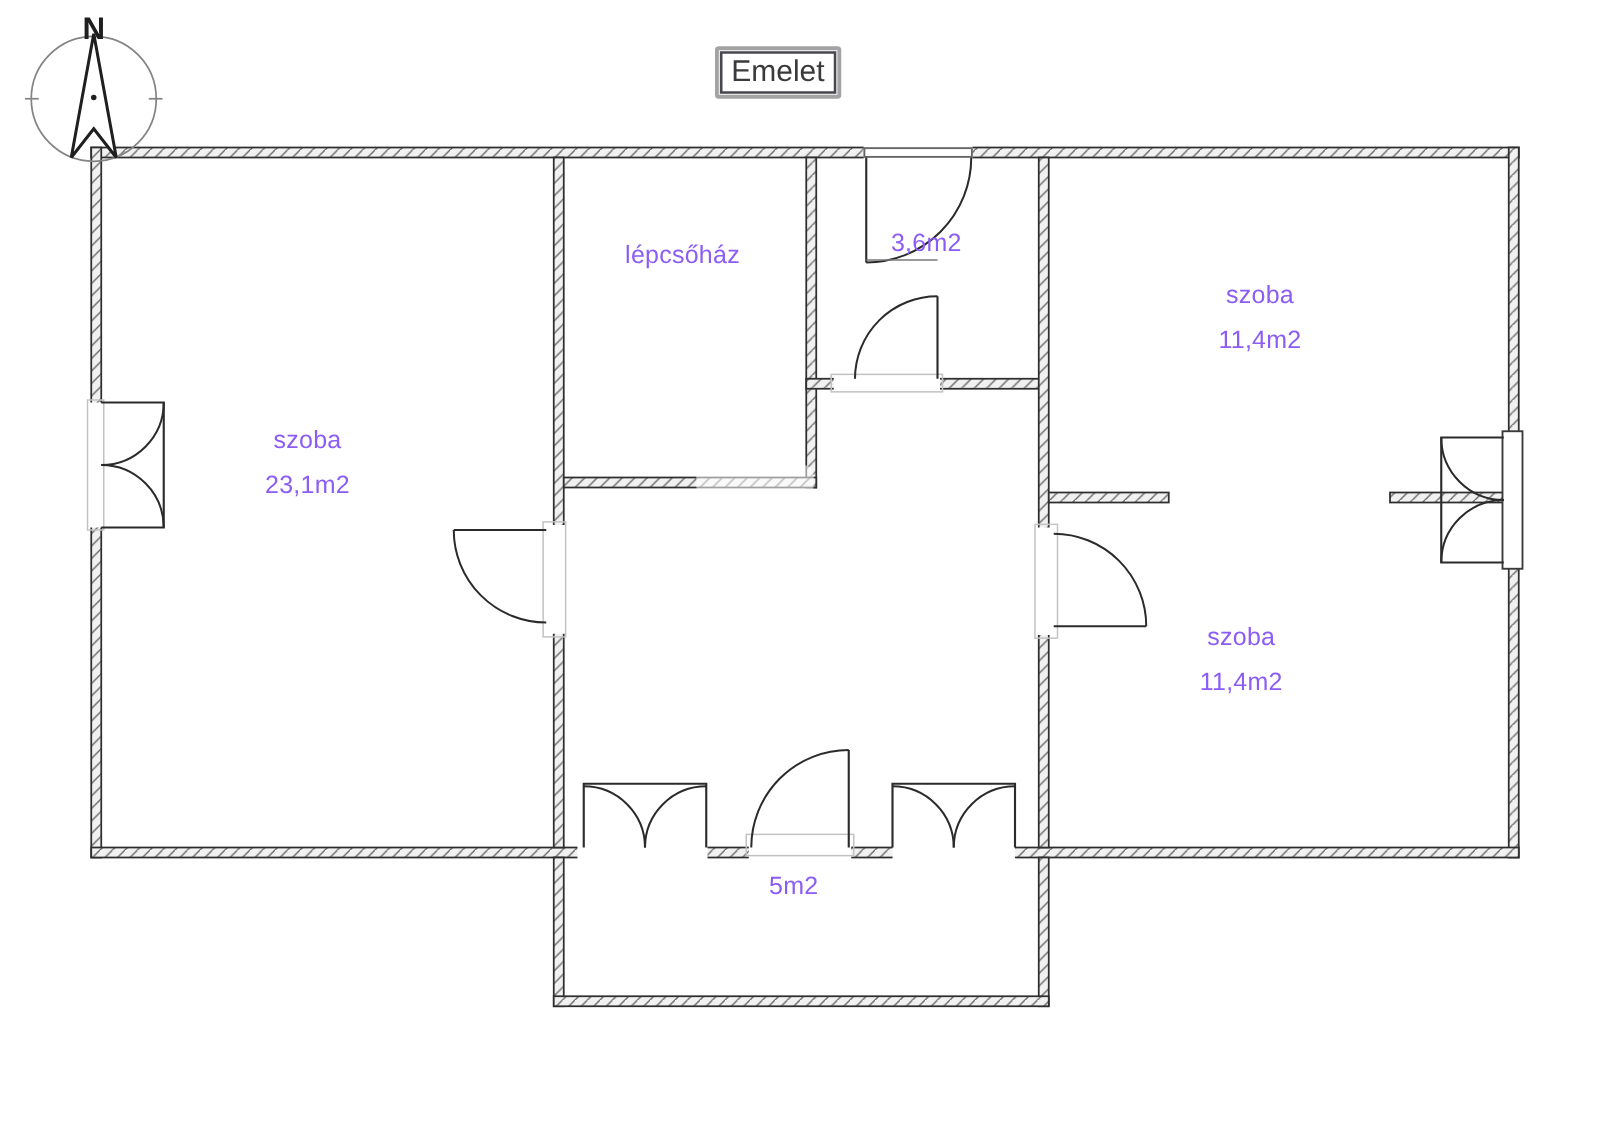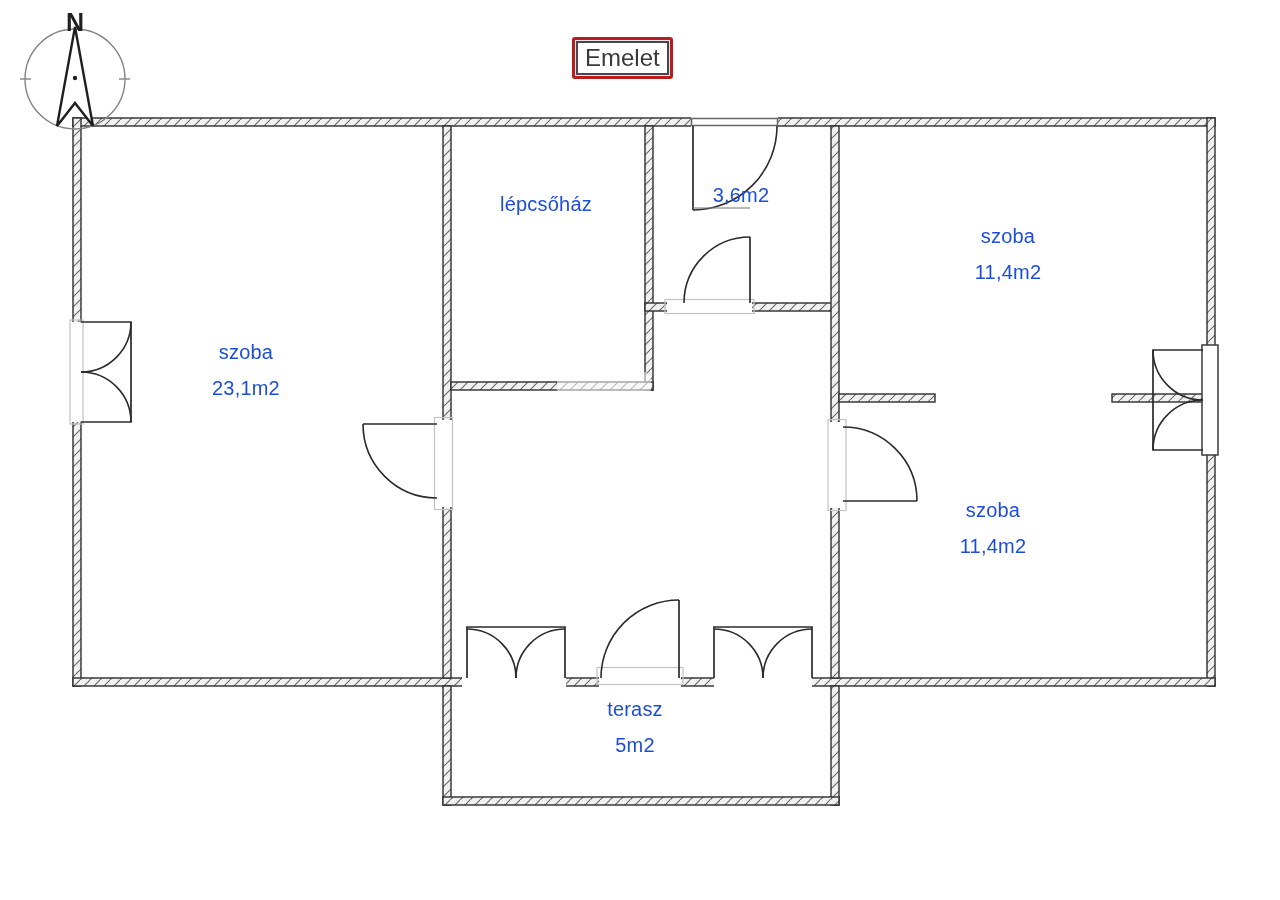--- a/index.html
+++ b/index.html
@@ -1,28 +1,28 @@
 <!DOCTYPE html>
 <html><head>
 <meta charset="utf-8">
 <style>
   html,body{margin:0;padding:0;background:#fff;}
   #stage{position:relative;width:1280px;height:900px;background:#fff;overflow:hidden;
          font-family:"Liberation Sans", sans-serif;}
   #plan-svg{position:absolute;left:0;top:0;}
-  .room-label{position:absolute;width:200px;text-align:center;color:#1d4ed8;
+  .room-label{position:absolute;width:200px;text-align:center;color:#8b5cf6;
               font-size:20px;line-height:36px;letter-spacing:.2px;}
   #lbl-szoba-left{left:146px;top:334px;}
   #lbl-lepcsohaz{left:446px;top:186px;}
   #lbl-furdoszoba{left:641px;top:177px;}
   #lbl-szoba-top-right{left:908px;top:218px;}
   #lbl-hall{left:538px;top:461px;}
   #lbl-szoba-bottom-right{left:893px;top:492px;}
   #lbl-terasz{left:535px;top:691px;}
-  #title-box{position:absolute;left:572px;top:37px;border:3px solid #b91c1c;
+  #title-box{position:absolute;left:572px;top:37px;border:3px solid #a3a3a3;
              border-radius:3px;background:#e5e5e5;padding:1px;}
   #title-inner{border:2px solid #47474f;background:#fff;padding:0 7px;
                font-size:24px;line-height:30px;color:#3a3a3a;font-weight:500;}
   .north{font-size:25px;font-weight:600;fill:#1f1f1f;}
   #watermark{position:absolute;left:557px;top:372px;width:94px;height:25px;
              background:rgba(255,255,255,.55);border-radius:8px;}
 </style>
 </head>
 <body>
 
@@ -120,20 +120,19 @@
   </div>
   <div class="room-label" id="lbl-szoba-top-right">
     <div>szoba</div>
     <div>11,4m2</div>
   </div>
   <div class="room-label" id="lbl-szoba-bottom-right">
     <div>szoba</div>
     <div>11,4m2</div>
   </div>
   <div class="room-label" id="lbl-terasz">
-    <div>terasz</div>
     <div>5m2</div>
   </div>
 
   <div id="title-box">
     <div id="title-inner">Emelet</div>
   </div>
 </div>
 
 </body></html>

